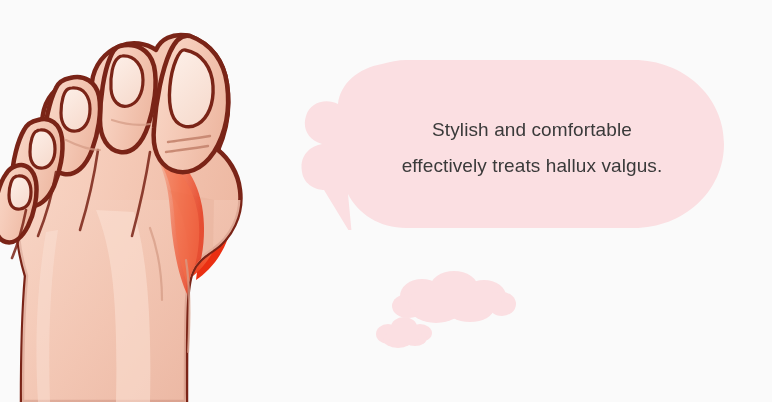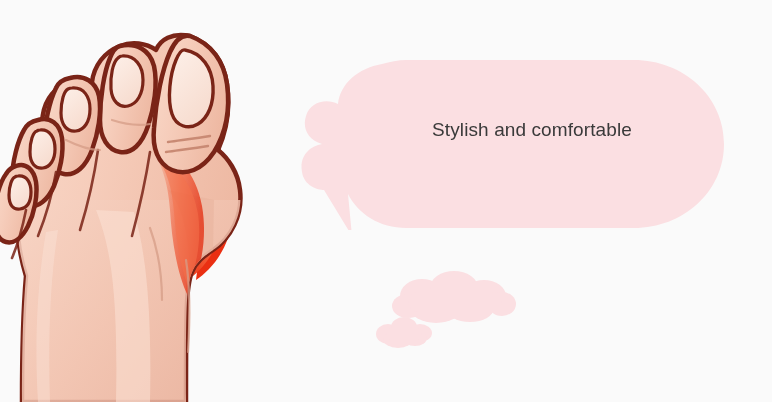--- a/index.html
+++ b/index.html
@@ -189,20 +189,21 @@
              C22,132 8,128 6,114
              C3,98 14,88 26,86
              C12,82 6,70 10,58
              C14,44 30,40 42,46
              C44,26 62,10 86,6
              C94,4 102,2 110,2 Z" fill="#fbdfe2"></path>
   </svg>
 
   <div id="bubble-text">
     <span class="line">Stylish and comfortable</span>
+    <span class="line">effectively treats hallux valgus.</span>
   </div>
 
   <svg id="thought-clouds" viewBox="0 0 160 100" aria-hidden="true">
     <g fill="#fbdfe2">
       <g>
         <ellipse cx="52" cy="34" rx="22" ry="17"></ellipse>
         <ellipse cx="84" cy="26" rx="24" ry="17"></ellipse>
         <ellipse cx="114" cy="34" rx="22" ry="16"></ellipse>
         <ellipse cx="132" cy="42" rx="14" ry="12"></ellipse>
         <ellipse cx="38" cy="44" rx="16" ry="12"></ellipse>

